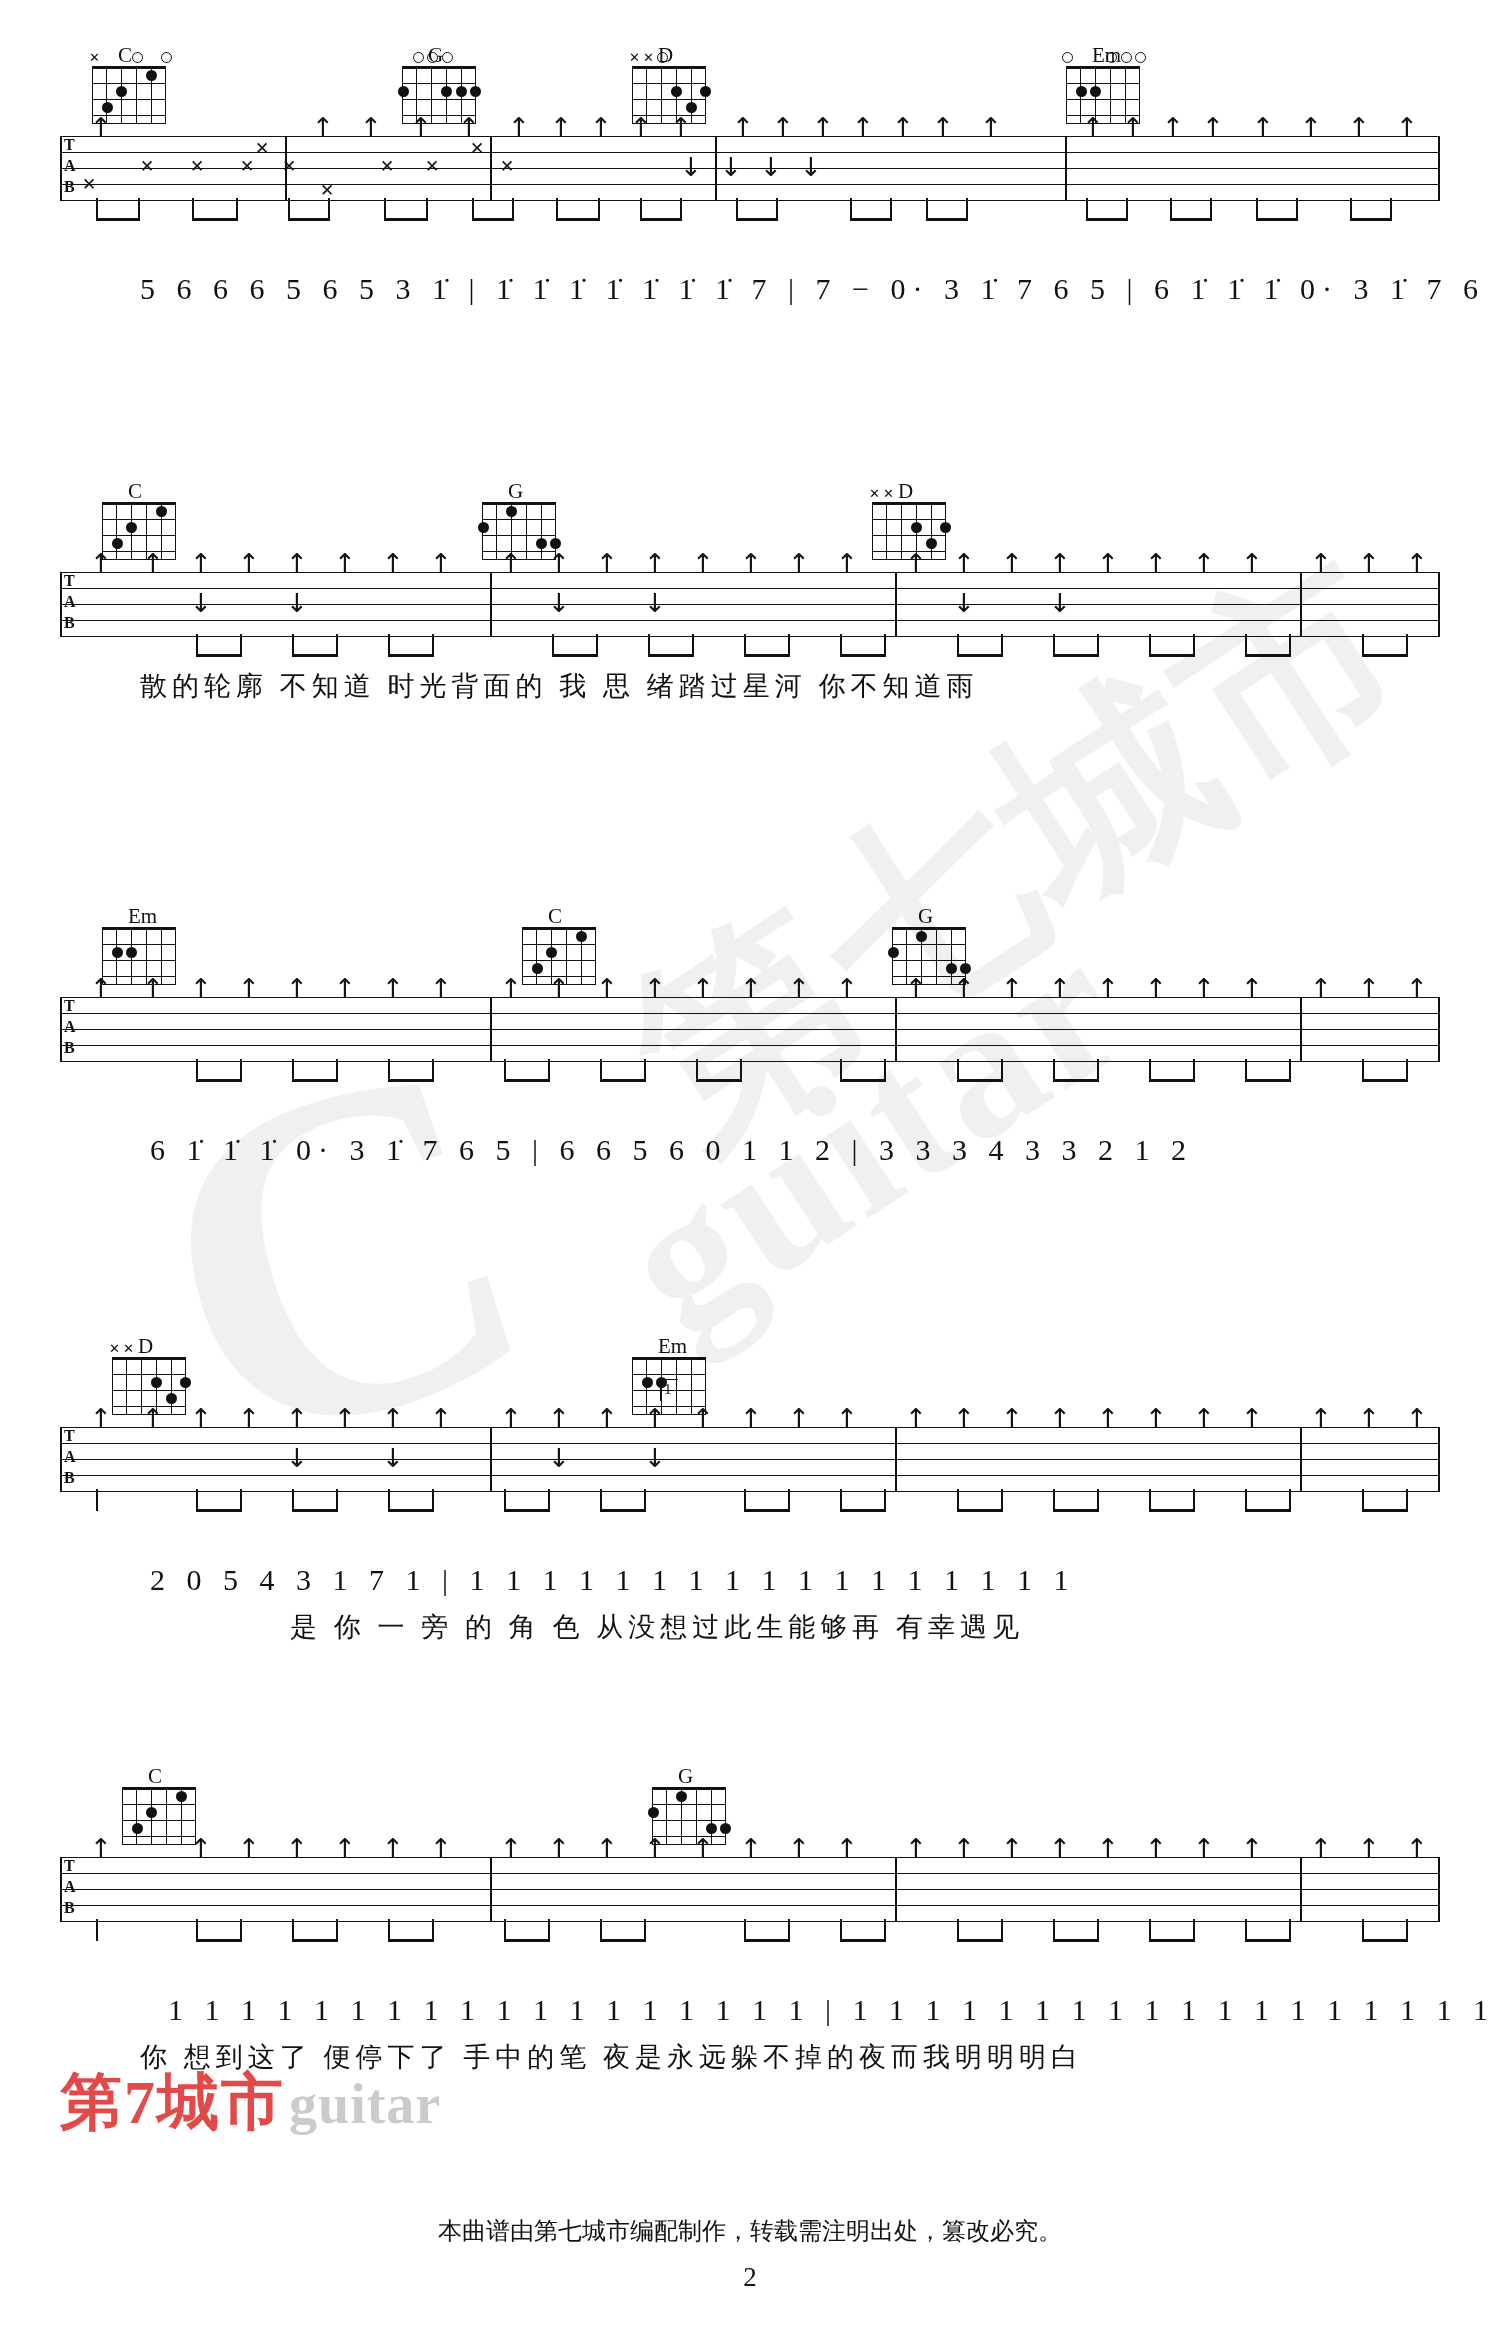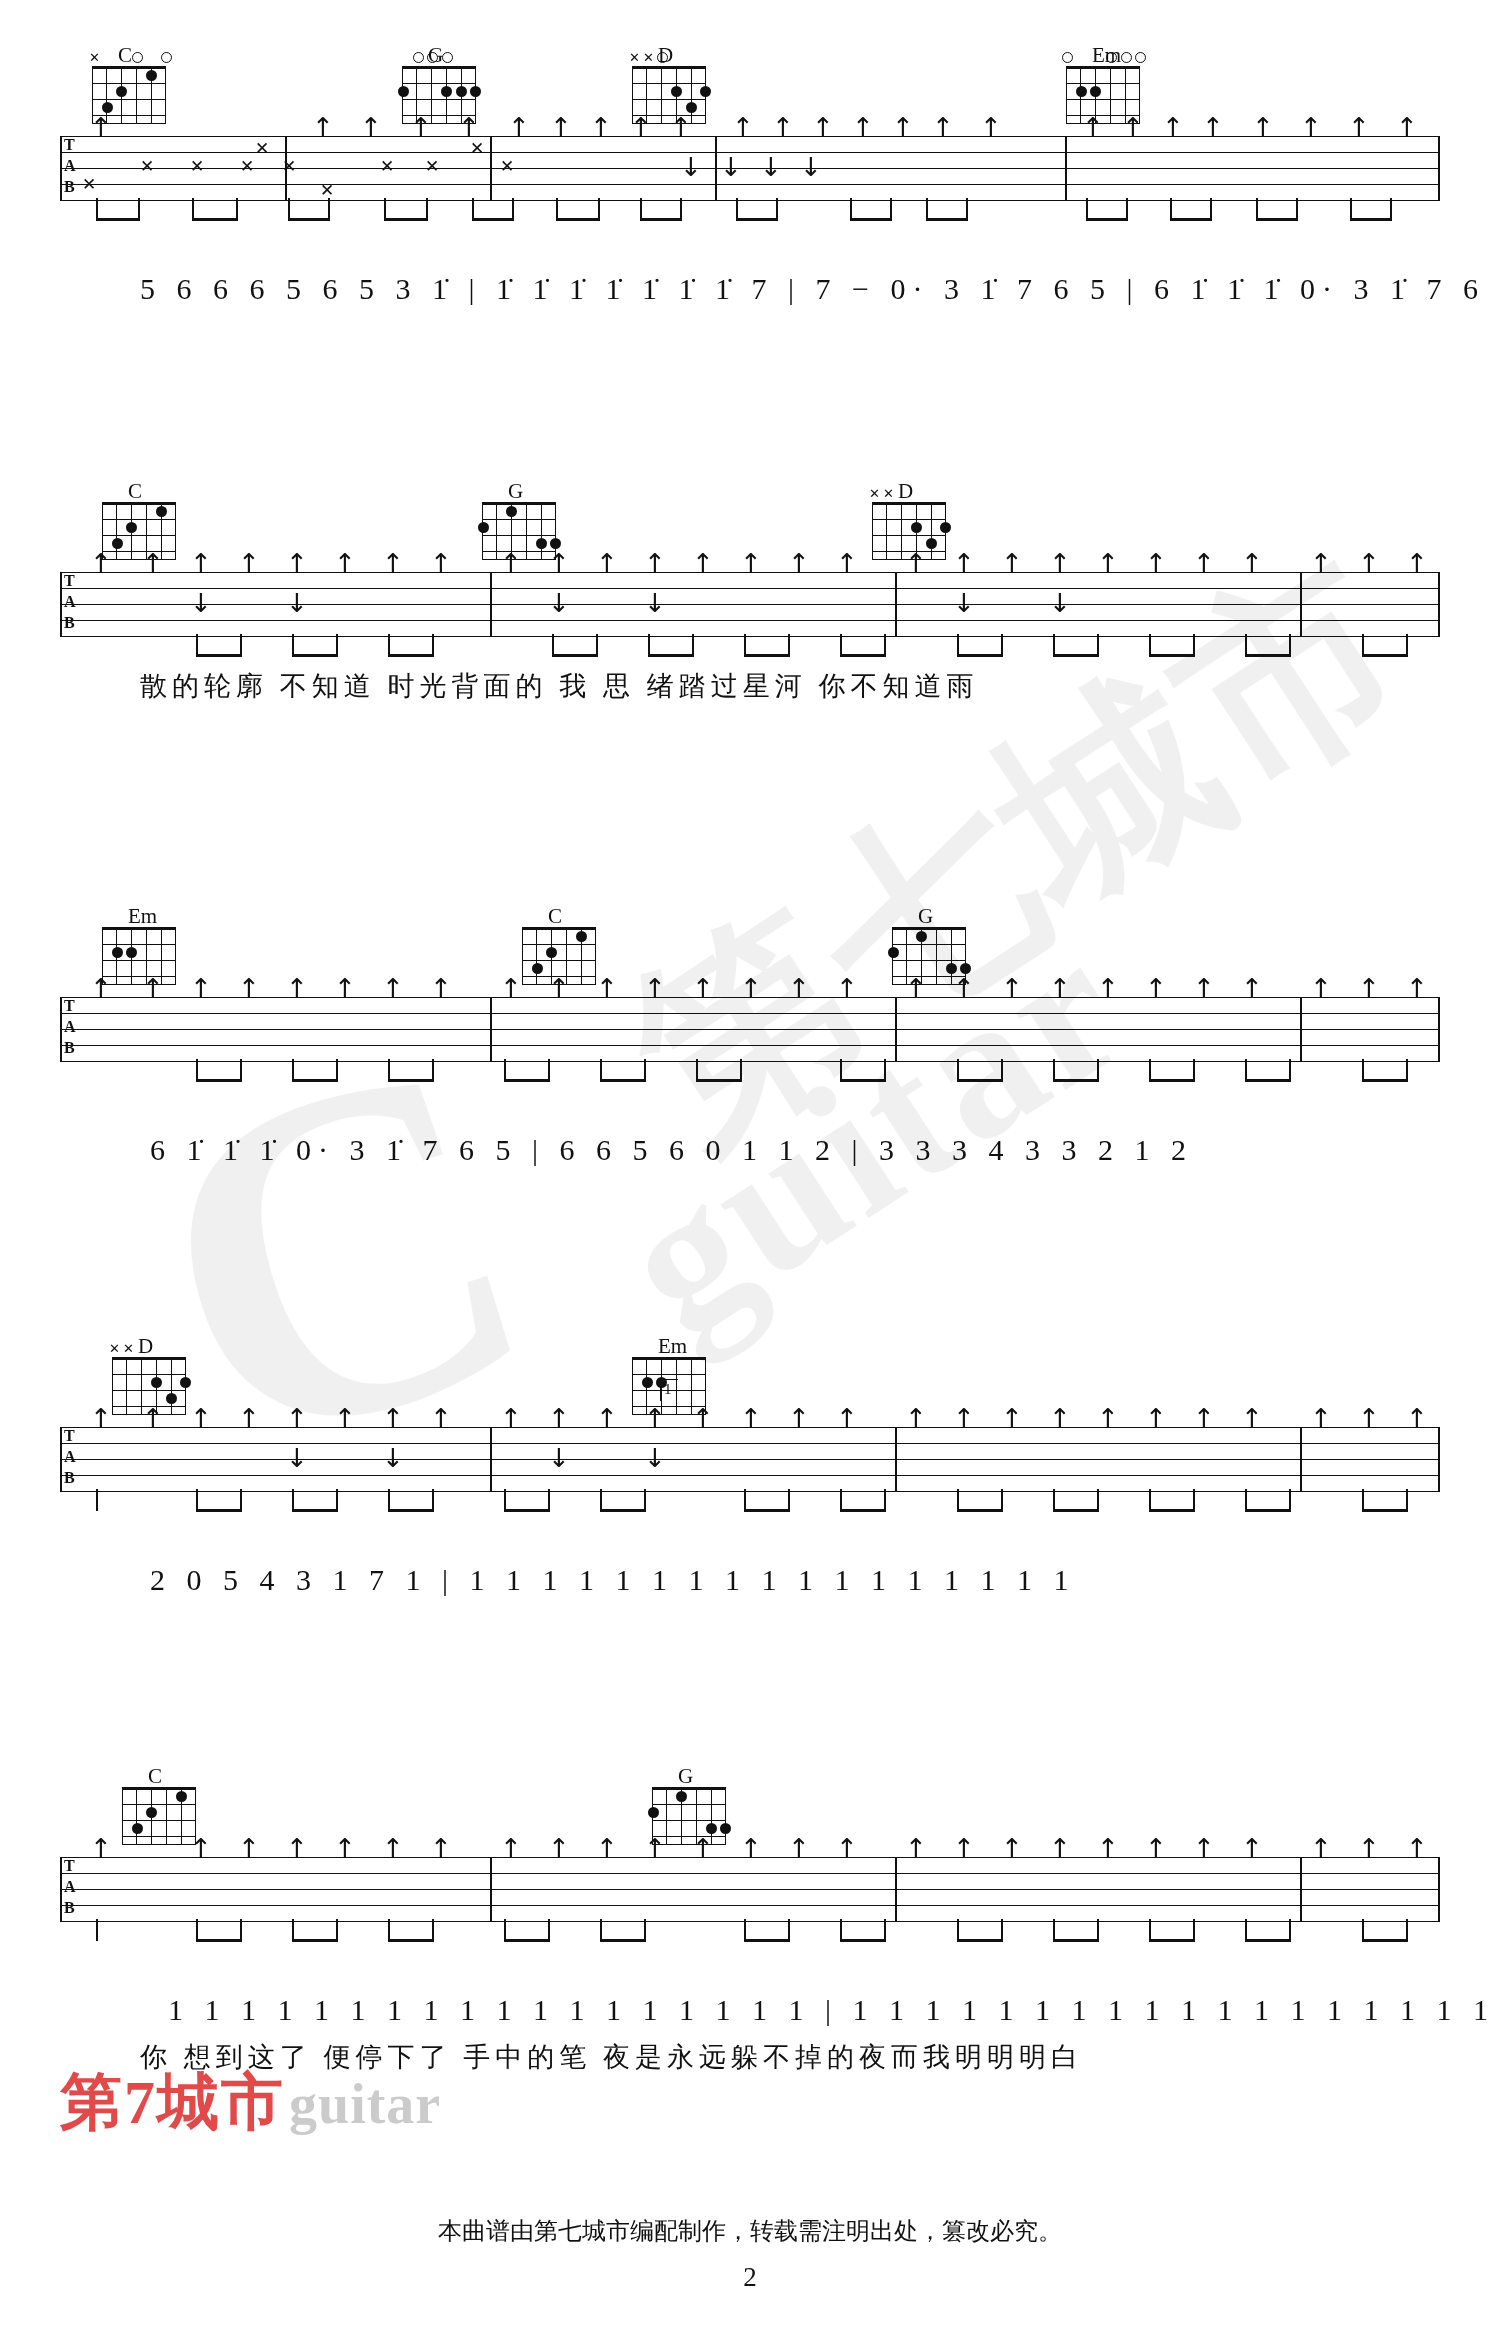--- a/index.html
+++ b/index.html
@@ -739,20 +739,23 @@
     <div class="stem" style="left:1229px;top:62px;height:22px;"></div>
     <div class="beam" style="left:1185px;top:82px;width:46px;"></div>
     <div class="stem" style="left:1302px;top:62px;height:22px;"></div>
     <div class="stem" style="left:1346px;top:62px;height:22px;"></div>
     <div class="beam" style="left:1302px;top:82px;width:46px;"></div>
   </div>
 
   <div class="melody" style="margin-top:40px;">
     <span class="n" style="left:150px;letter-spacing:7px;">2   0 5 4 3 1 7 1 | 1 1 1 1 1 1 1 1 1 1 1 1 1 1 1 1 1</span>
   </div>
+  <div class="lyric">
+    <span style="left:290px;letter-spacing:5px;">是 你 一 旁 的 角 色  从没想过此生能够再 有幸遇见</span>
+  </div>
 </div>
 
 <div class="system" style="top:1765px;">
   <div class="chords">
 
     <div class="chord" style="left:122px;">
       <div class="nm">C</div>
       <div class="grid">
         <div class="top"></div>
         <div class="hs" style="top:17px;"></div>

